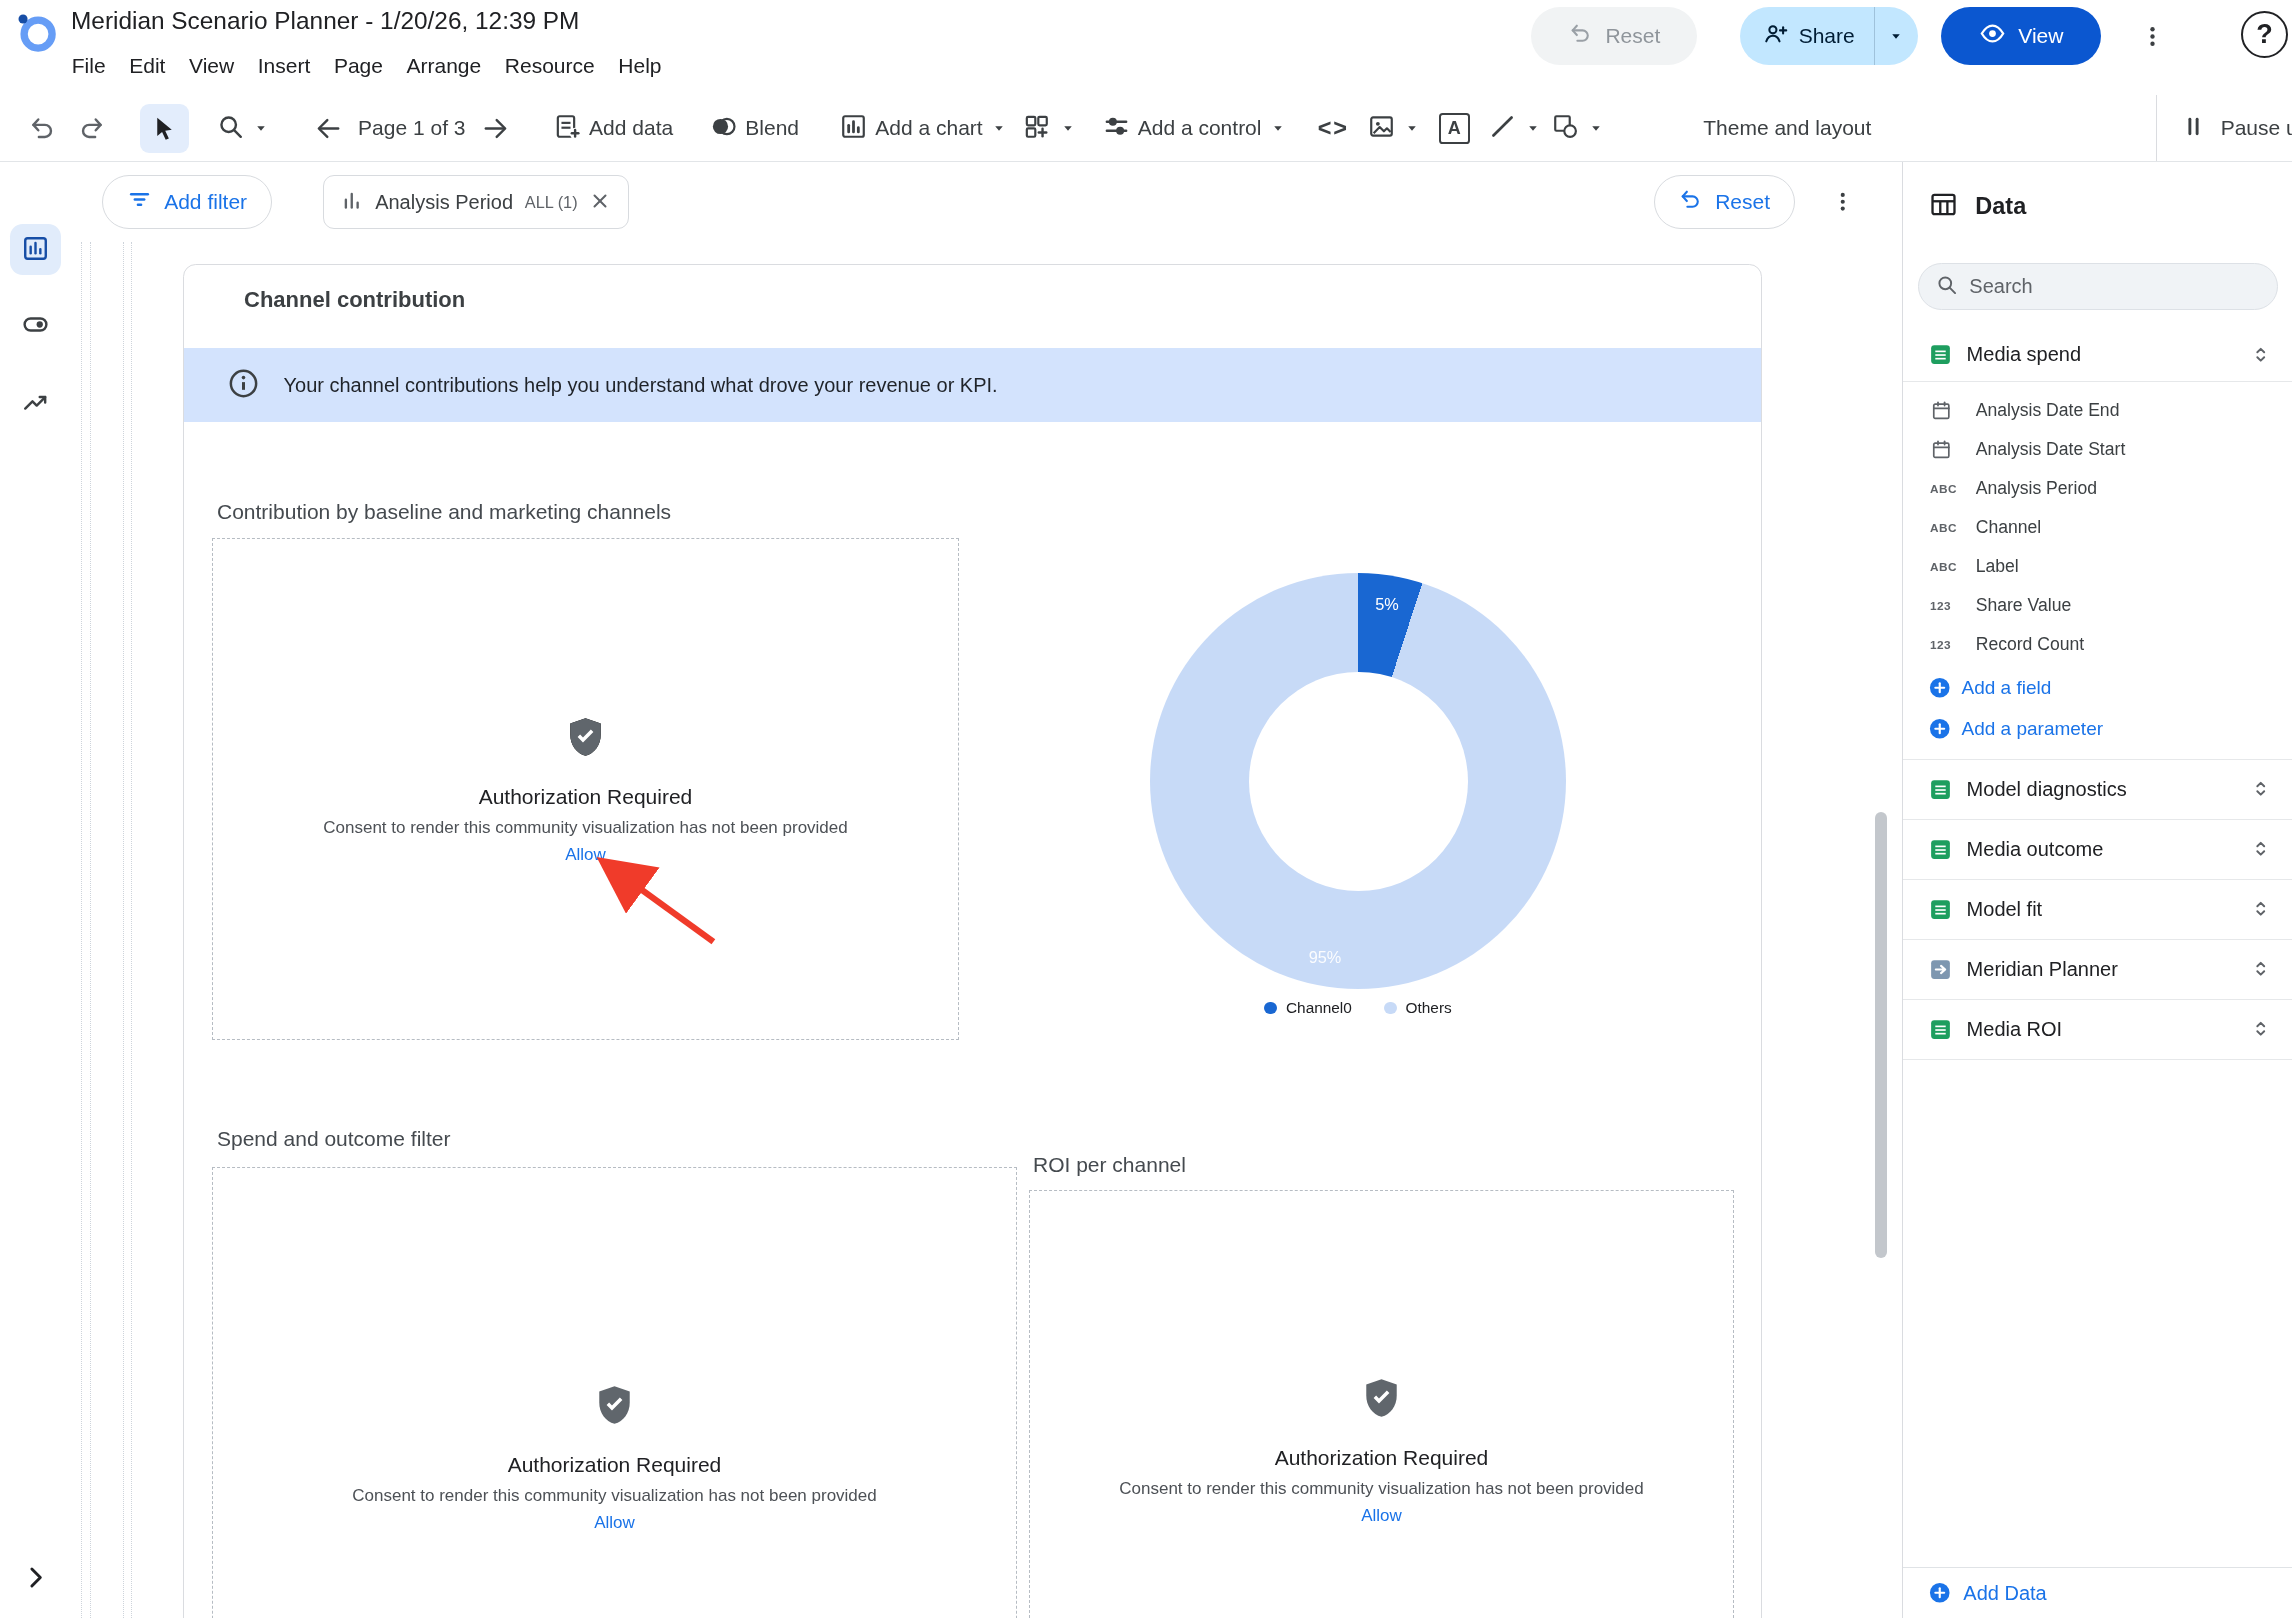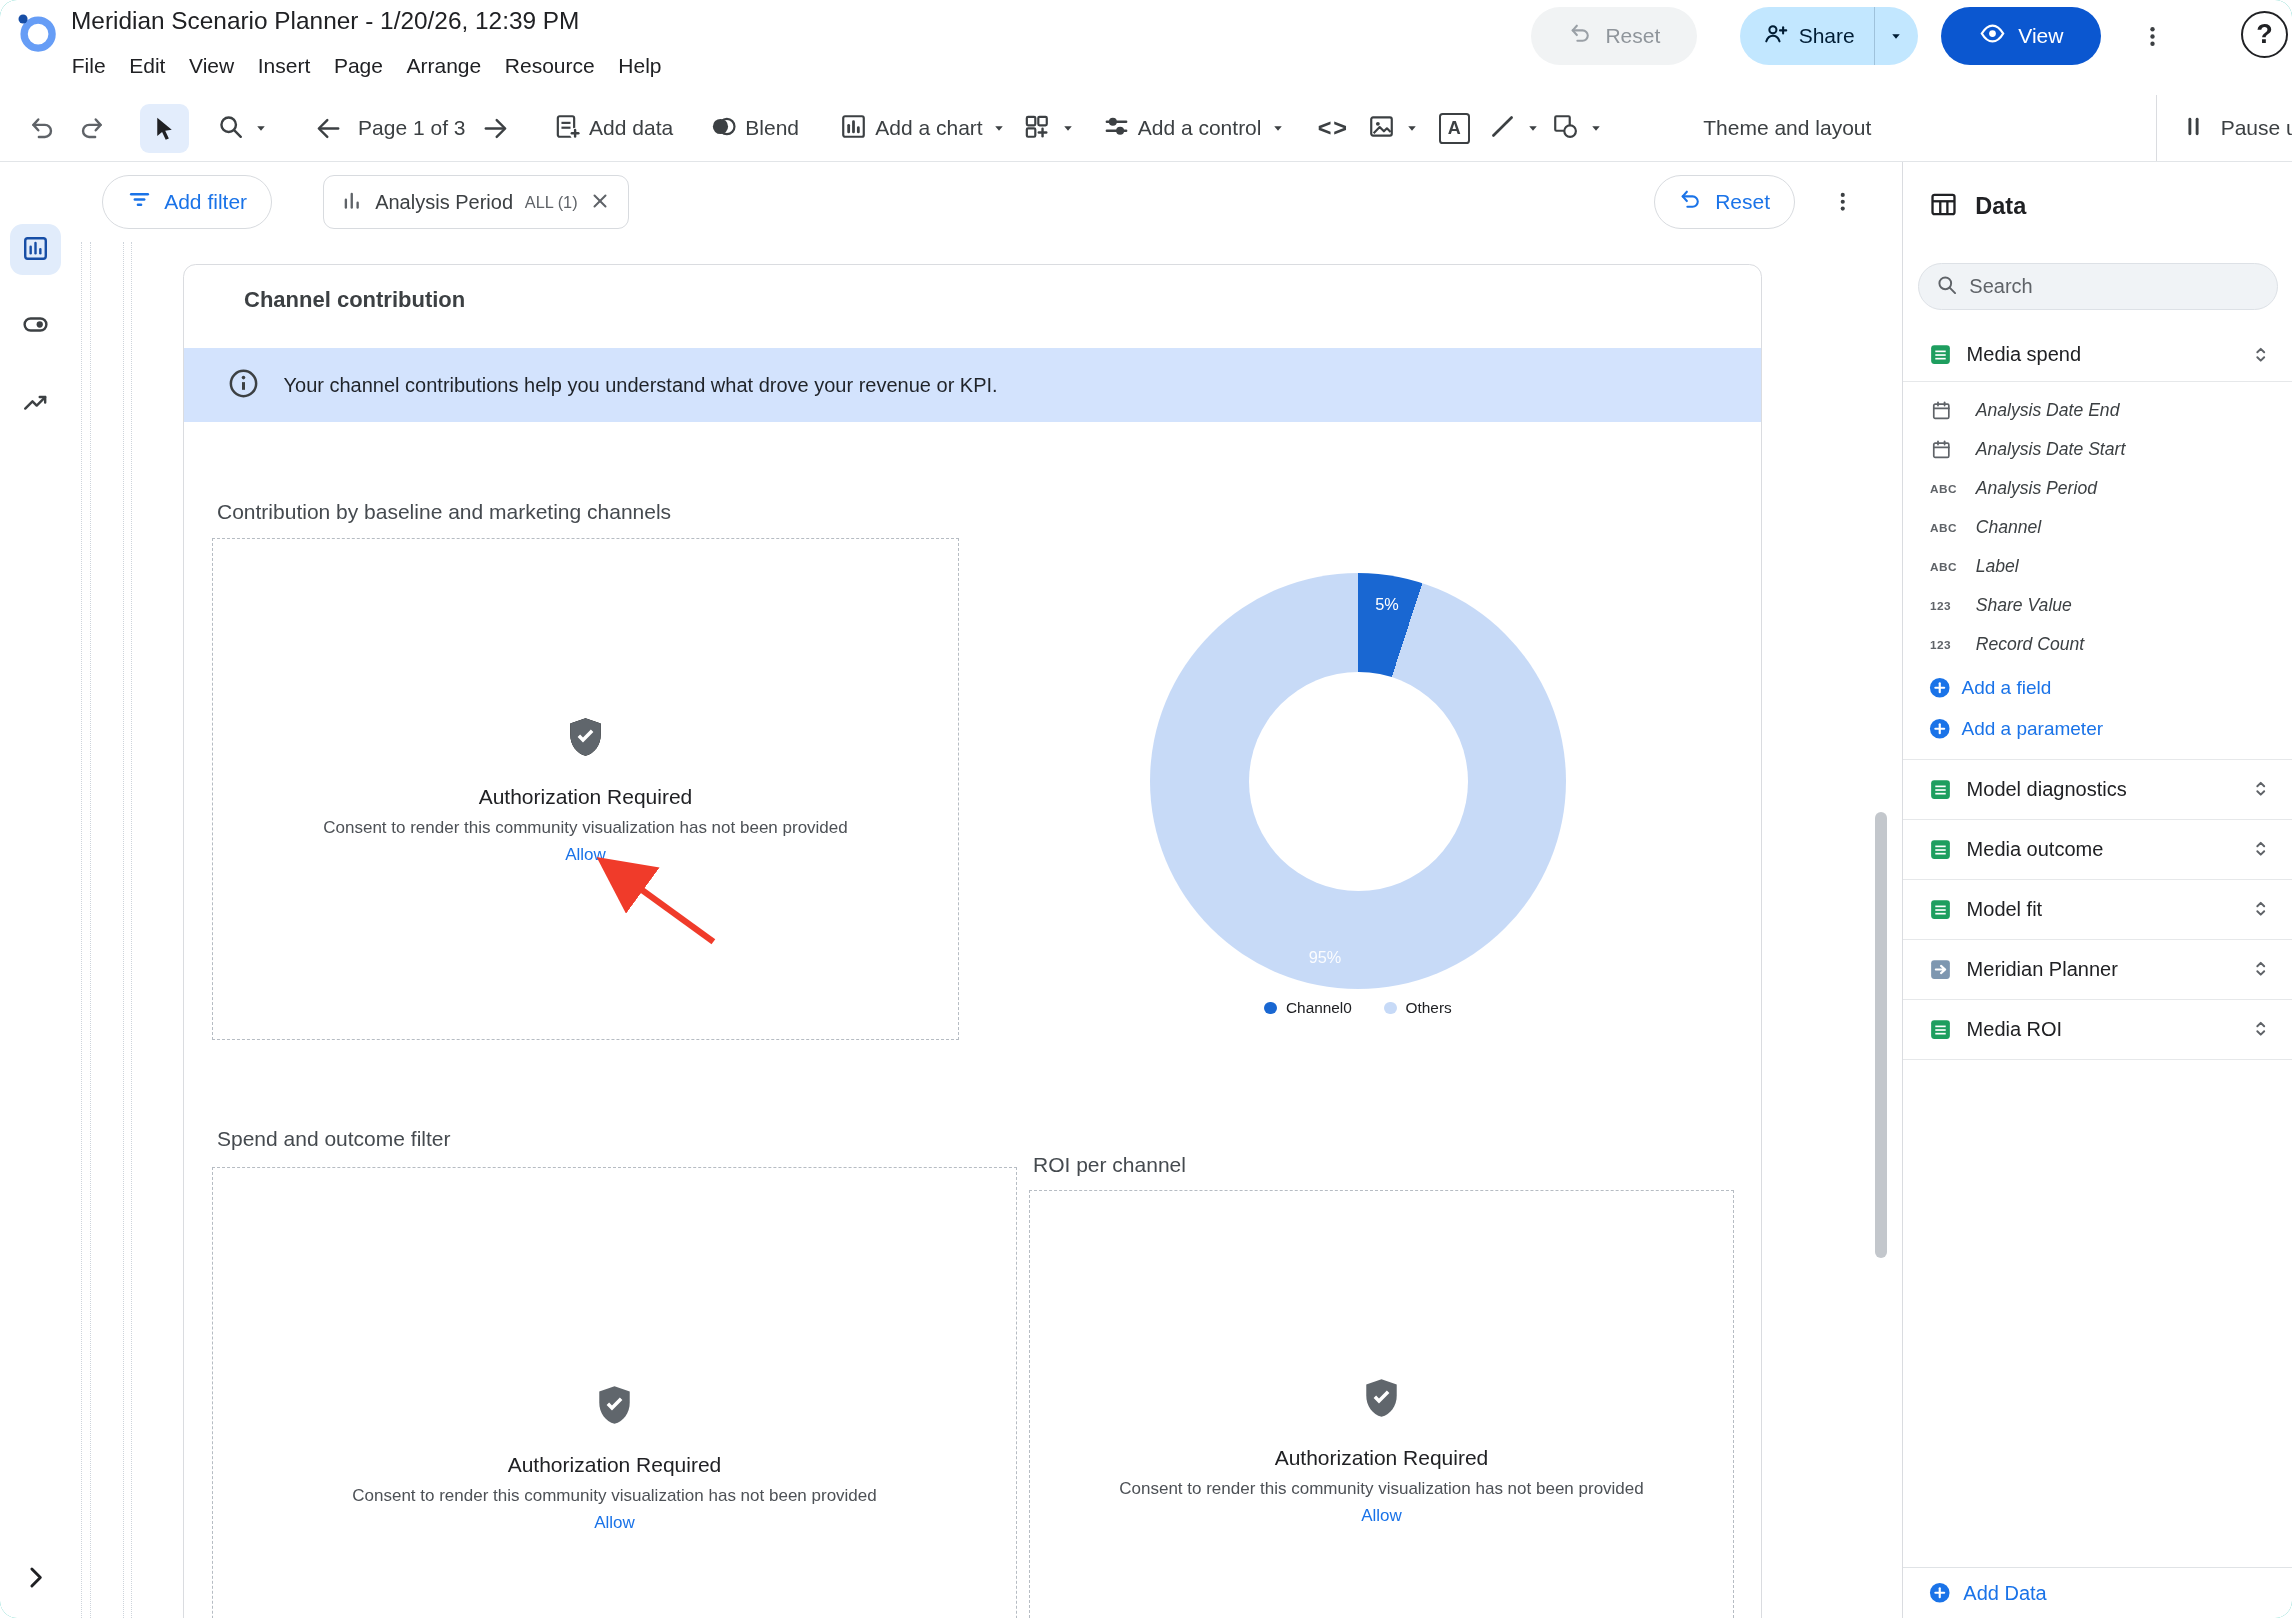--- a/index.html
+++ b/index.html
@@ -1,18 +1,18 @@
 <!DOCTYPE html>
 <html style="font-size:14.5px"><head>
 <meta charset="utf-8">
 <style>
   * { margin:0; padding:0; box-sizing:border-box; }
   body { background:#fff; }
   .root { position:relative; width:2292px; height:1618px; background:#14b8a6; overflow:hidden;
-          font-family:"Liberation Sans", sans-serif; color:#202124;border-radius:17px; }
+          font-family:"Liberation Sans", sans-serif; color:#202124; }
 
   
   .app-header { position:absolute; left:0; top:0; width:100%; height:95px; background:#fff; }
   .logo { position:absolute; left:14.5px; top:11px; width:42px; height:42px; }
   .doc-title { position:absolute; left:71px; top:7.2px; font-size:24.4px; color:#202124; white-space:nowrap; }
   .menubar { position:absolute; left:60px; top:47px; display:flex; }
   .menu-item { font-size:21px; color:#202124; padding:7.2px 11.8px; border-radius:7.2px; cursor:pointer; }
 
   .pill { position:absolute; top:7.2px; height:58px; border:none; border-radius:29px; display:flex;
           align-items:center; justify-content:center; gap:12.7px; font-family:inherit; font-size:21px; cursor:pointer; }
@@ -114,21 +114,21 @@
   .dp-row { display:flex; align-items:center; padding:0 20px 0 25px; }
   .dp-primary { margin-top:18px; height:54px; border-bottom:0.9px solid #e6e8ea; }
   .src-icon { width:25px; height:25px; min-width:25px; }
   .src-label { flex:1; margin-left:13.6px; font-size:20px; color:#202124; white-space:nowrap; overflow:hidden; }
   .unfold { width:23.5px; height:23.5px; cursor:pointer; }
   .dp-fields { padding:9px 0 3.6px; }
   .dp-field { height:39px; display:flex; align-items:center; padding-left:27px; gap:12.7px; cursor:pointer; }
   .f-icon { width:33px; min-width:33px; display:flex; justify-content:flex-start; align-items:center; }
   .f-icon svg { width:22.6px; height:22.6px; }
   .f-glyph { font-size:11.8px; font-weight:bold; color:#5f6368; letter-spacing:0.5px; }
-  .f-label { font-size:17.6px; color:#3c4043; white-space:nowrap;font-style:italic; }
+  .f-label { font-size:17.6px; color:#3c4043; white-space:nowrap; }
   .dp-addlink { height:41px; display:flex; align-items:center; gap:10px; padding-left:25px; color:#1a73e8;
                 font-size:19px; cursor:pointer; }
   .plus-circle { width:23.5px; height:23.5px; min-width:23.5px; }
   .dp-div { border-top:0.9px solid #e6e8ea; margin-top:9px; }
   .dp-source { height:60px; border-bottom:0.9px solid #e6e8ea; cursor:pointer; }
   .dp-bottom { margin-top:auto; border-top:0.9px solid #e0e3e6; height:51px; display:flex; align-items:center;
                gap:11.8px; padding-left:25px; color:#1a73e8; font-size:20px; cursor:pointer; }
 </style>
 </head>
 <body>

